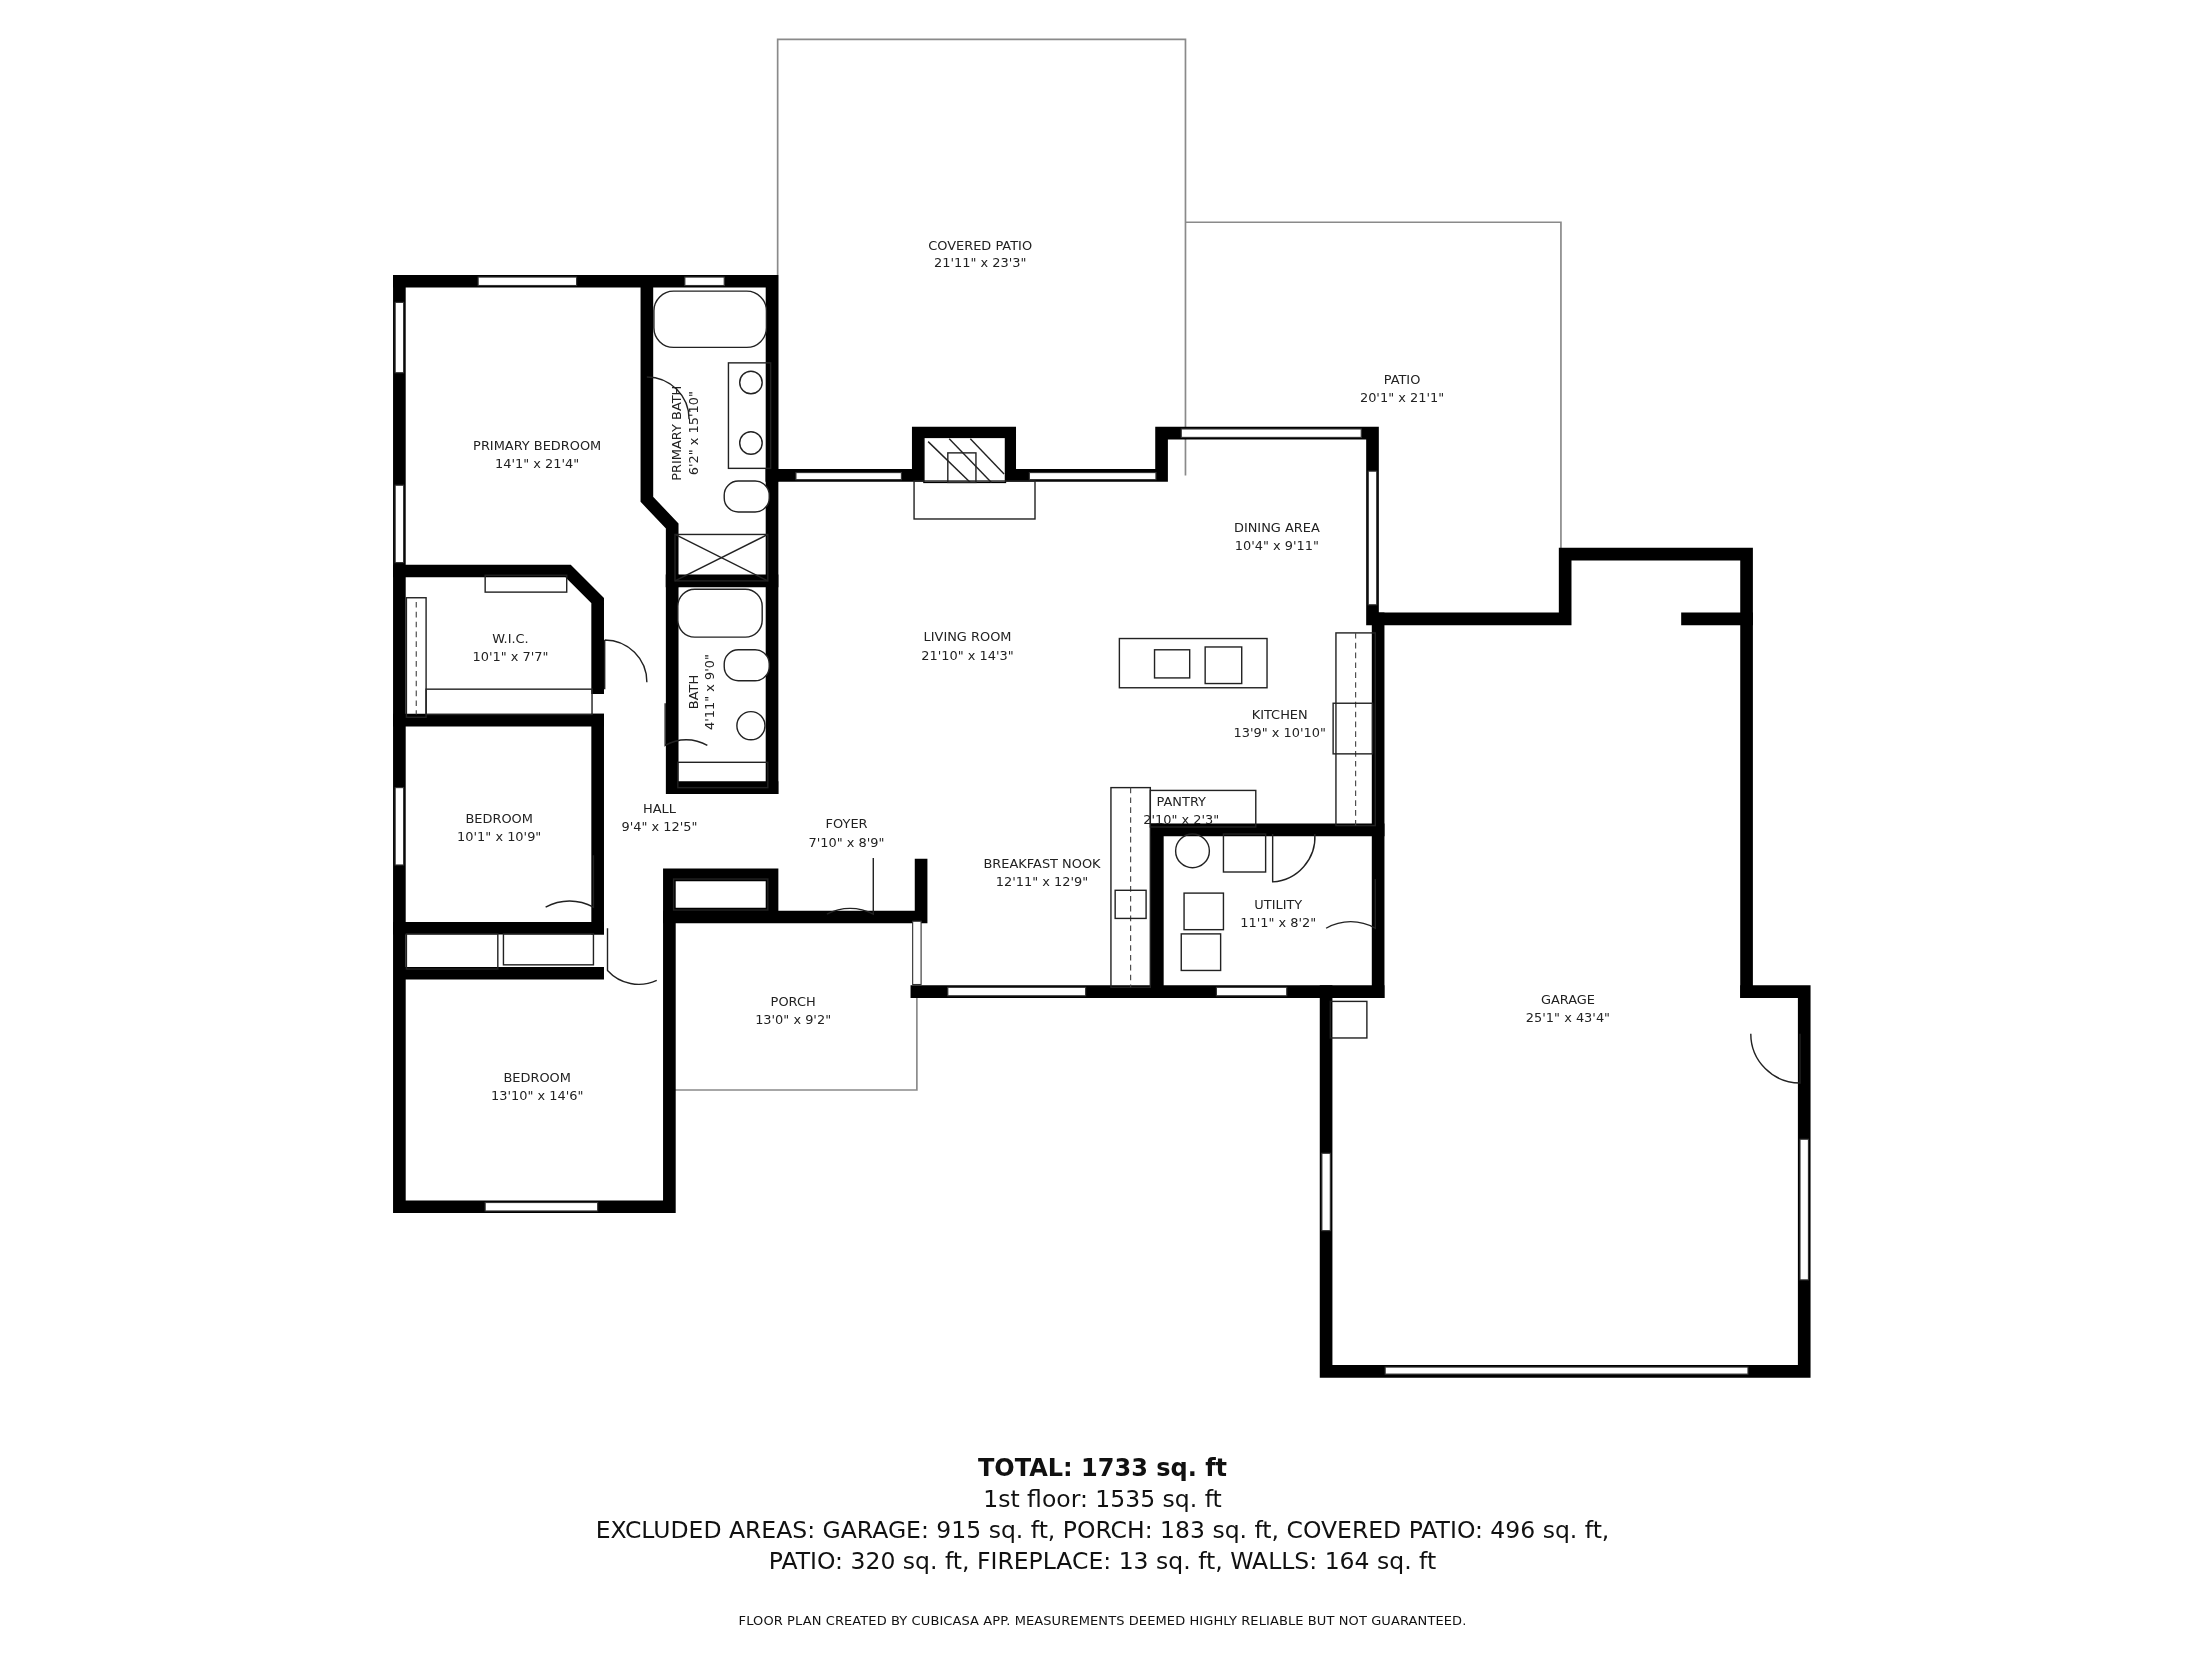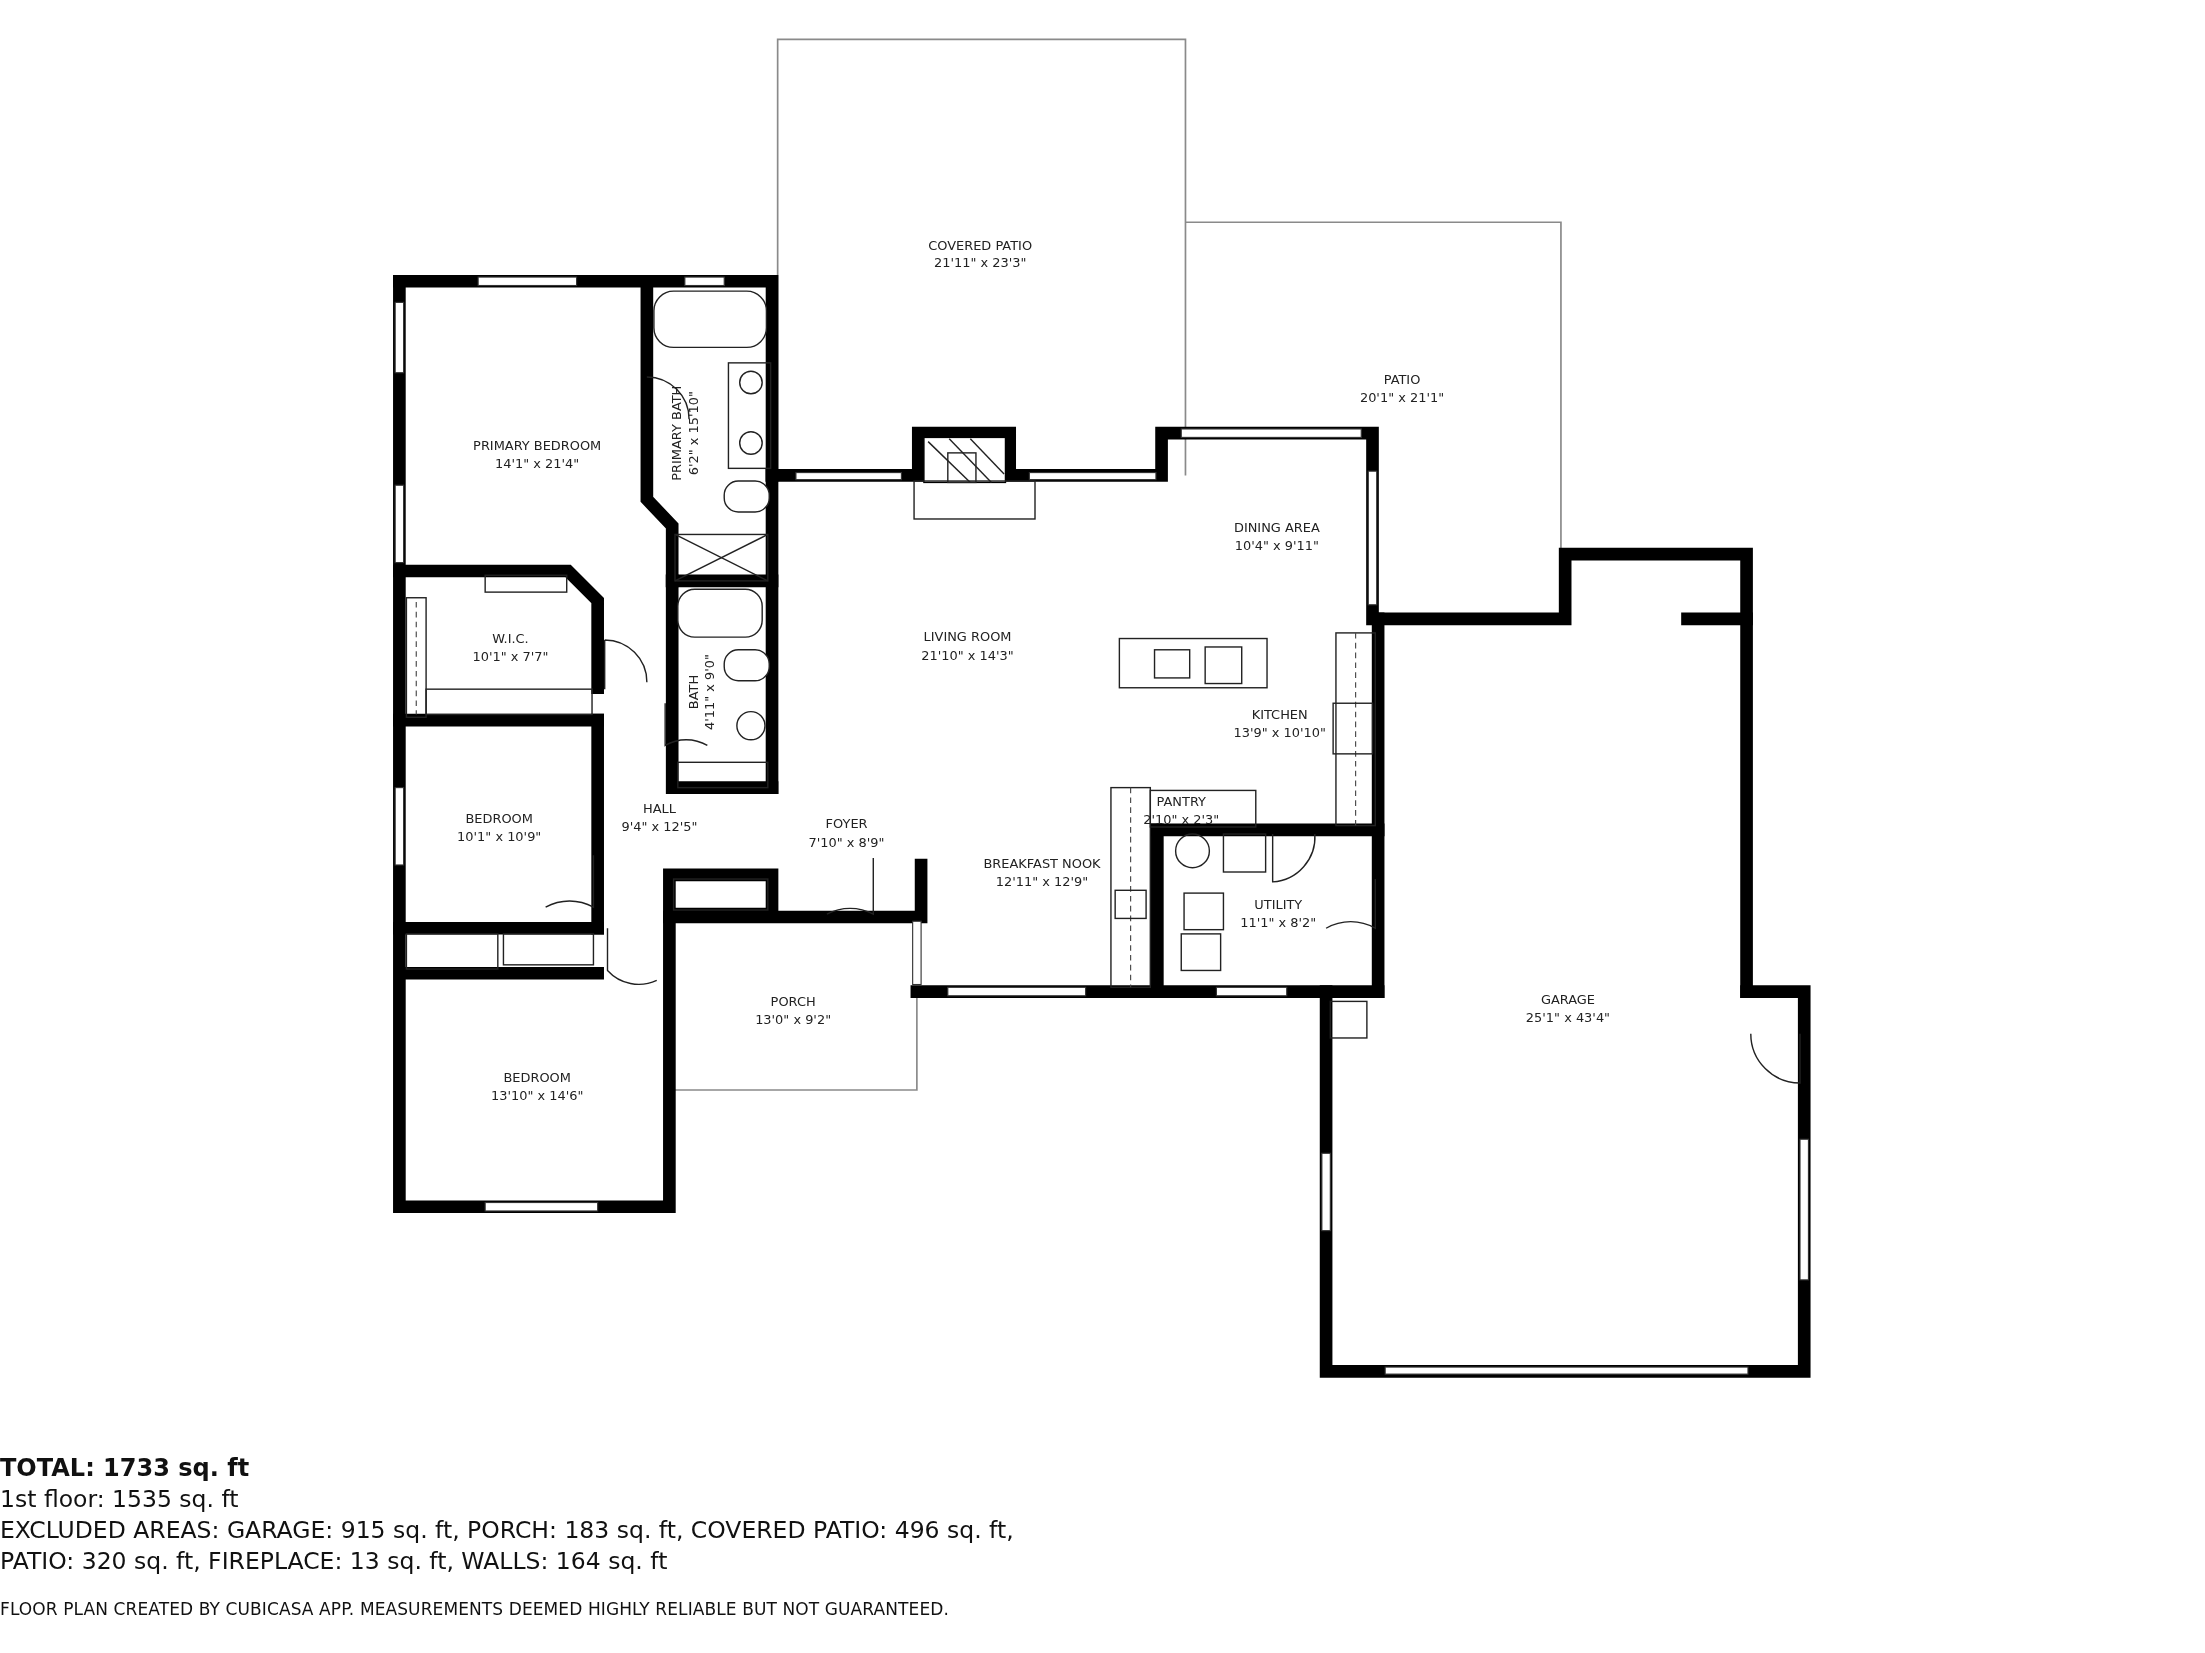--- a/index.html
+++ b/index.html
@@ -5,24 +5,24 @@
   html, body { margin: 0; padding: 0; background: #ffffff; }
   body { width: 2205px; height: 1654px; overflow: hidden; position: relative; font-family: "DejaVu Sans", sans-serif; }
   #plan { position: absolute; left: 0; top: 0; width: 2205px; height: 1654px; }
   .wall { fill: none; stroke: #000; stroke-width: 9; stroke-linejoin: miter; stroke-linecap: square; }
   .ext { fill: none; stroke: #8a8a8a; stroke-width: 1.2; }
   .fix { fill: #fff; stroke: #222; stroke-width: 1; }
   .thin { fill: none; stroke: #222; stroke-width: 1; }
   .dash { fill: none; stroke: #444; stroke-width: 0.8; stroke-dasharray: 4 3; }
   .win { fill: #fff; stroke: #333; stroke-width: 0.8; }
   .lbl { font-family: "DejaVu Sans", sans-serif; font-size: 9.2px; fill: #222; text-anchor: middle; }
-  #summary { position: absolute; left: 0; top: 1452px; width: 2205px; color: #111; font-family: "DejaVu Sans", sans-serif; }
+  #summary { position: absolute; left: 0; top: 1452px; width: 2205px; text-align: center; color: #111; font-family: "DejaVu Sans", sans-serif; }
   #summary .total { font-weight: bold; font-size: 24px; line-height: 32px; }
   #summary .line { font-size: 23.5px; line-height: 31px; }
-  #summary .disclaimer { font-size: 17px; margin-top: 22px; letter-spacing: 0.1px; }
+  #summary .disclaimer { font-size: 13px; margin-top: 36px; letter-spacing: 0.1px; }
 </style>
 </head>
 <body>
 
 <svg id="plan" viewBox="0 0 1568 1176" preserveAspectRatio="none" xmlns="http://www.w3.org/2000/svg">
 
   <g>
     <polyline class="ext" points="553,338 553,28 843,28 843,338"></polyline>
   </g>
   <g>

